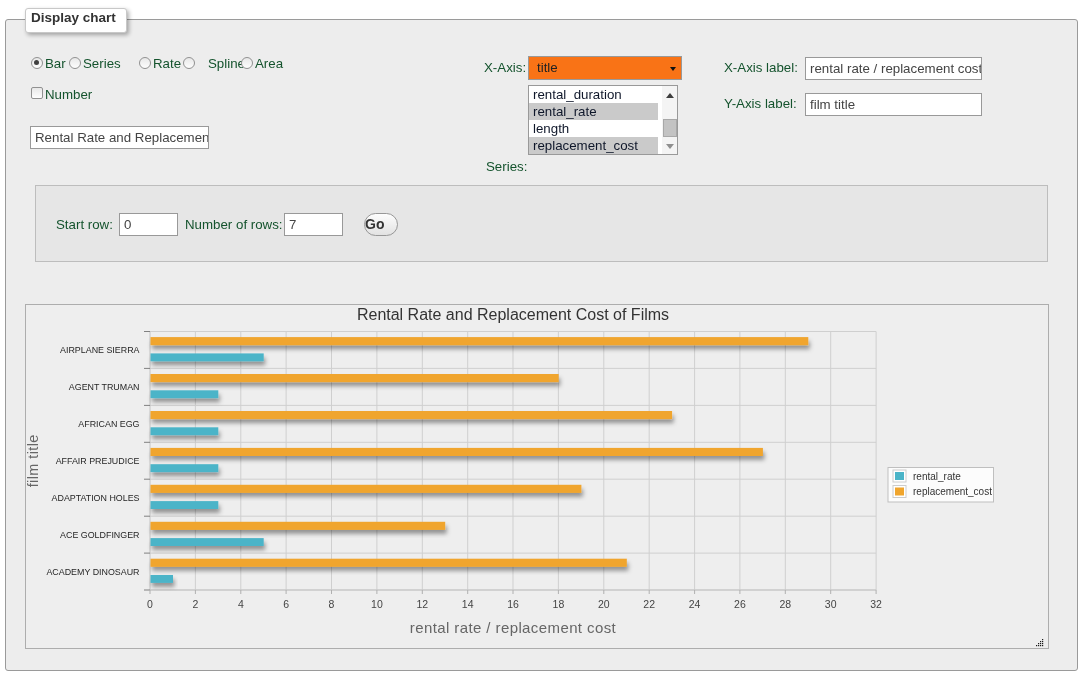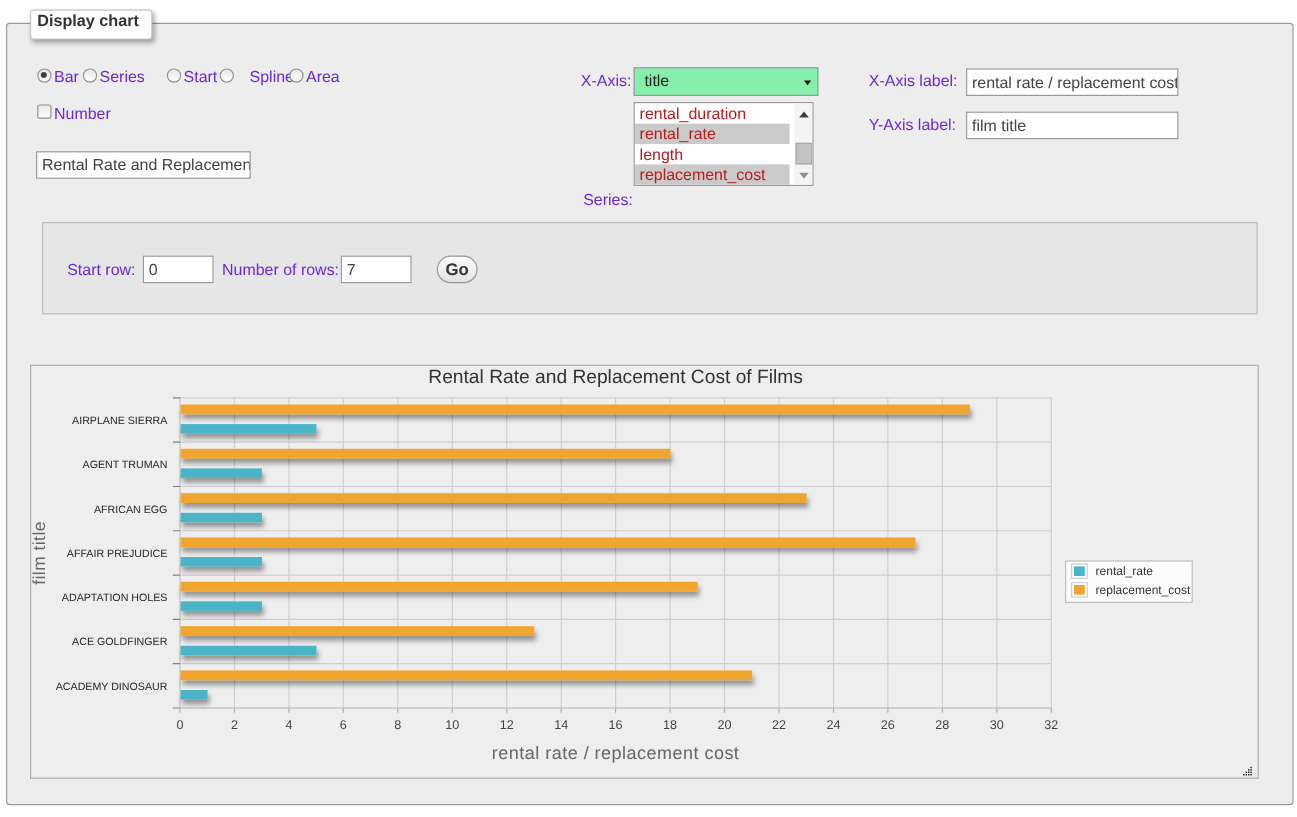--- a/index.html
+++ b/index.html
@@ -1,46 +1,46 @@
 <!DOCTYPE html>
 <html><head>
 <meta charset="utf-8">
 <style>
 * { margin:0; padding:0; box-sizing:content-box; }
 html,body { width:1081px; height:681px; background:#fff; font-family:"Liberation Sans", sans-serif; }
 #fieldset { position:absolute; left:5px; top:19px; width:1071px; height:650px; background:#ededed; border:1px solid #9a9a9a; border-radius:3px; }
 #legendbox { position:absolute; left:25px; top:8px; width:90px; height:17px; background:#fff; border:1px solid #c8c8c8; border-radius:3px; box-shadow:2px 2px 4px rgba(0,0,0,0.32); padding:1px 5px 5px; font-size:13.5px; font-weight:bold; color:#333; text-align:left; line-height:15px; }
-.lab { position:absolute; font-size:13.3px; color:#6d28d9; white-space:nowrap; }
+.lab { position:absolute; font-size:13.3px; color:#14532d; white-space:nowrap; }
 .txt { position:absolute; background:#fff; border:1px solid #999; font-size:13.3px; color:#444; padding:0 4px; line-height:21px; height:21px; overflow:hidden; white-space:nowrap; }
 .radio { position:absolute; width:10px; height:10px; border:1px solid #919191; border-radius:50%; background:linear-gradient(#e8e8e8,#fdfdfd); }
 .radio.on::after { content:""; position:absolute; left:2.5px; top:2.5px; width:5px; height:5px; border-radius:50%; background:#404040; }
 .check { position:absolute; width:10px; height:10px; border:1px solid #919191; border-radius:2px; background:linear-gradient(#e8e8e8,#fdfdfd); }
 #panel { position:absolute; left:35px; top:185px; width:1011px; height:75px; background:#e6e6e6; border:1px solid #bdbdbd; }
-#gobtn { position:absolute; left:364px; top:212.5px; width:32px; height:21px; border:1px solid #979797; border-radius:11.5px; background:linear-gradient(#fdfdfd,#e2e2e2); font-size:14px; font-weight:bold; color:#333; text-align:center; line-height:20px; }
+#gobtn { position:absolute; left:364px; top:212.5px; width:32px; height:21px; border:1px solid #979797; border-radius:11.5px; background:linear-gradient(#fdfdfd,#e2e2e2); font-size:14px; font-weight:bold; color:#333; text-align:left; line-height:20px; }
 #chartbox { position:absolute; left:25px; top:304px; width:1022px; height:343px; background:#eeeeee; border:1px solid #adadad; }
-#selectbox { position:absolute; left:528px; top:56px; width:144px; height:22px; background:#86efac; border:1px solid #999; font-size:13.3px; color:#222; line-height:22px; padding-left:8px; }
+#selectbox { position:absolute; left:528px; top:56px; width:144px; height:22px; background:#f97316; border:1px solid #999; font-size:13.3px; color:#222; line-height:22px; padding-left:8px; }
 #selarrow { position:absolute; left:669.5px; top:66.5px; width:0; height:0; border-left:3.5px solid transparent; border-right:3.5px solid transparent; border-top:4.5px solid #111; }
 #listbox { position:absolute; left:528px; top:85px; width:148px; height:68px; background:#fff; border:1px solid #999; overflow:hidden; }
-.opt { height:17px; line-height:17px; font-size:13.3px; color:#b91c1c; padding-left:4px; margin-right:19px; white-space:nowrap; }
+.opt { height:17px; line-height:17px; font-size:13.3px; color:#0f172a; padding-left:4px; margin-right:19px; white-space:nowrap; }
 .opt.sel { background:#cacaca; }
 #sbar { position:absolute; right:0; top:0; width:15px; height:68px; background:#f4f4f4; }
 .sarrow { position:absolute; left:3.5px; width:0; height:0; border-left:4px solid transparent; border-right:4px solid transparent; }
 #sthumb { position:absolute; left:1px; top:33px; width:12px; height:16px; background:#c3c3c3; border:1px solid #a8a8a8; }
 </style>
 </head>
 <body>
 <div id="fieldset"></div>
 <div id="legendbox">Display chart</div>
 
 <div class="radio on" style="left:30.5px; top:56.5px;"></div>
 <div class="lab" style="left:45px; top:56px;">Bar</div>
 <div class="radio" style="left:68.5px; top:56.5px;"></div>
 <div class="lab" style="left:83px; top:56px;">Series</div>
 <div class="radio" style="left:138.5px; top:56.5px;"></div>
-<div class="lab" style="left:153px; top:56px;">Start</div>
+<div class="lab" style="left:153px; top:56px;">Rate</div>
 <div class="radio" style="left:182.5px; top:56.5px;"></div>
 <div class="lab" style="left:208px; top:56px;">Spline</div>
 <div class="radio" style="left:240.5px; top:56.5px;"></div>
 <div class="lab" style="left:255px; top:56px;">Area</div>
 
 <div class="check" style="left:30.5px; top:86.5px;"></div>
 <div class="lab" style="left:45px; top:87px;">Number</div>
 
 <div class="txt" style="left:30px; top:126px; width:169px;">Rental Rate and Replacement Cost of Films</div>
 

